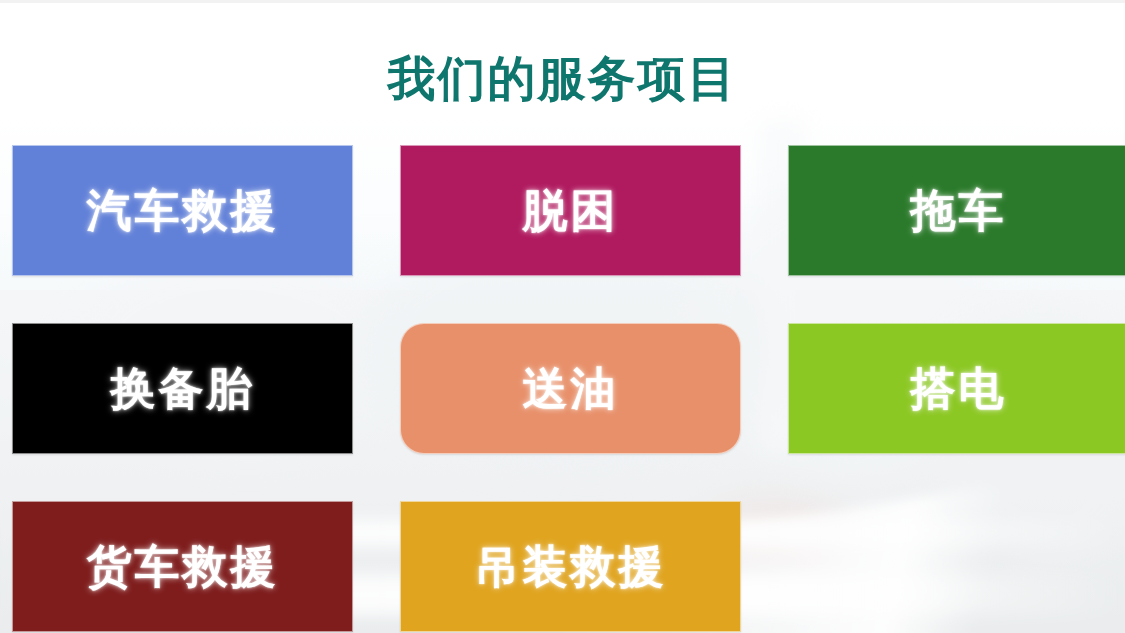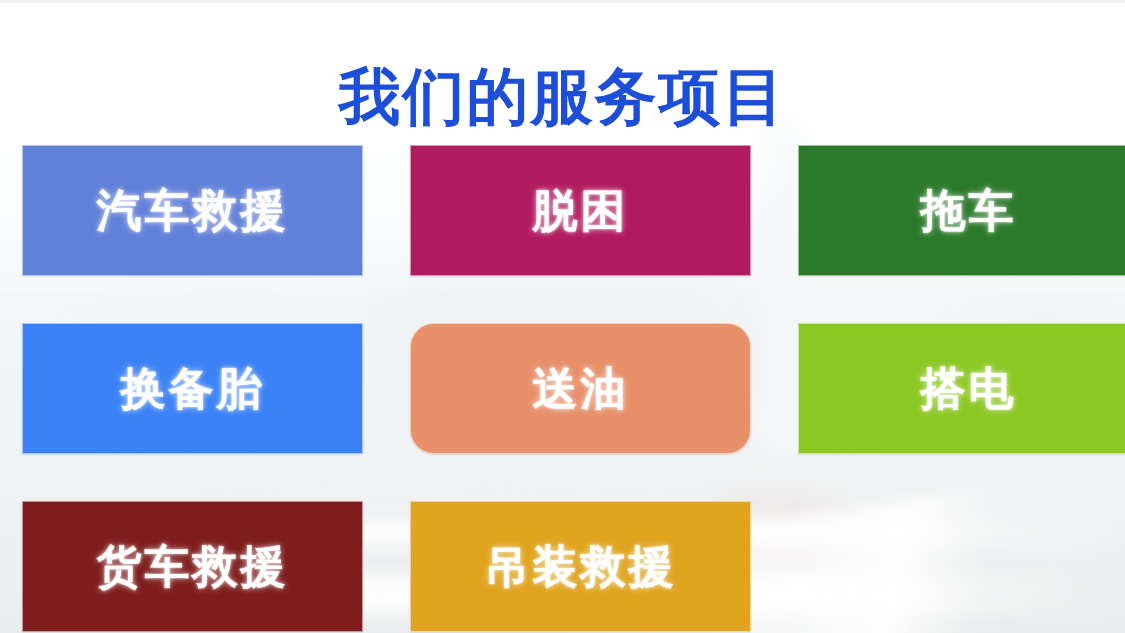--- a/index.html
+++ b/index.html
@@ -75,32 +75,32 @@
     left: 0; right: 0; top: 0;
     height: 3px;
     background: #f2f2f2;
   }
 
   
   .title {
     position: absolute;
     left: 0; right: 0; top: 22px;
     text-align: center;
-    font-size: 62px;
+    font-size: 48px;
     line-height: 1.05;
     font-weight: bold;
-    color: #1d4ed8;
+    color: #0f766e;
     letter-spacing: 2px;
     white-space: nowrap;
   }
 
   
   .grid {
     position: absolute;
-    left: 22px;
+    left: 12px;
     top: 145px;
     width: 1081px;
     height: 458px;
     display: grid;
     grid-template-columns: 341px 341px 341px;
     grid-template-rows: 131px 131px 131px;
     column-gap: 29px;
     row-gap: 33px;
     gap: 47px;
   }
@@ -147,21 +147,21 @@
   <div class="grid">
     <div class="tile" style="background-color: rgb(97, 128, 216);">
       <span class="tile-label">汽车救援</span>
     </div>
     <div class="tile" style="background-color: rgb(176, 26, 95);">
       <span class="tile-label">脱困</span>
     </div>
     <div class="tile" style="background-color: rgb(43, 122, 43);">
       <span class="tile-label">拖车</span>
     </div>
-    <div class="tile" style="background-color: #3b82f6;">
+    <div class="tile" style="background-color: #000000;">
       <span class="tile-label">换备胎</span>
     </div>
     <div class="tile" style="background-color: rgb(232, 144, 106); border-radius: 24px;">
       <span class="tile-label">送油</span>
     </div>
     <div class="tile" style="background-color: rgb(140, 200, 36);">
       <span class="tile-label">搭电</span>
     </div>
     <div class="tile" style="background-color: #7f1d1d;">
       <span class="tile-label">货车救援</span>

